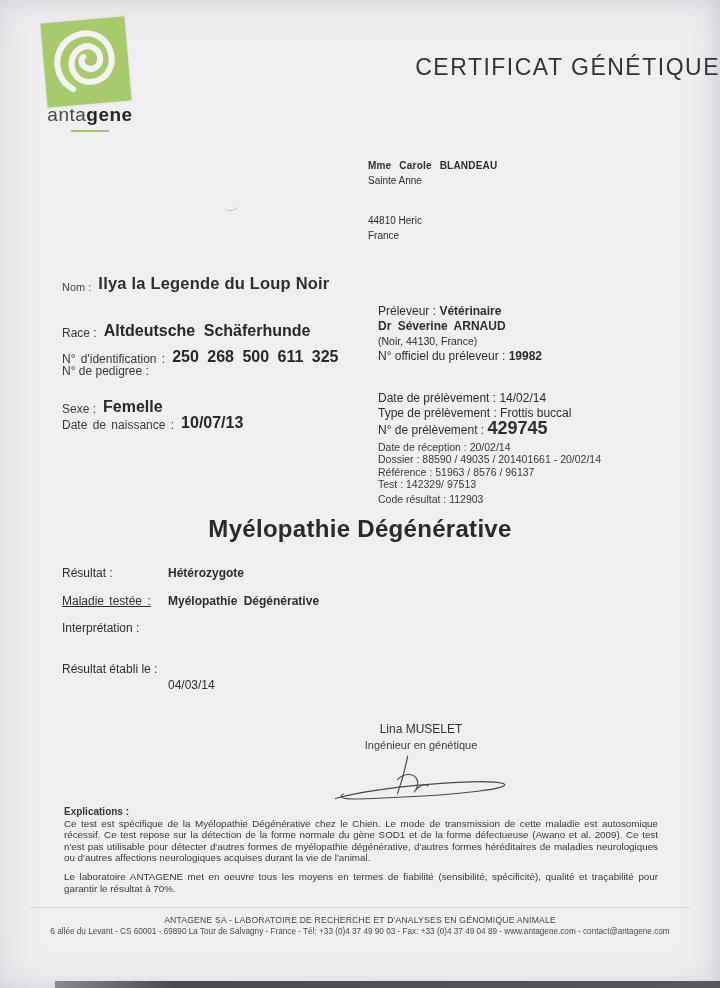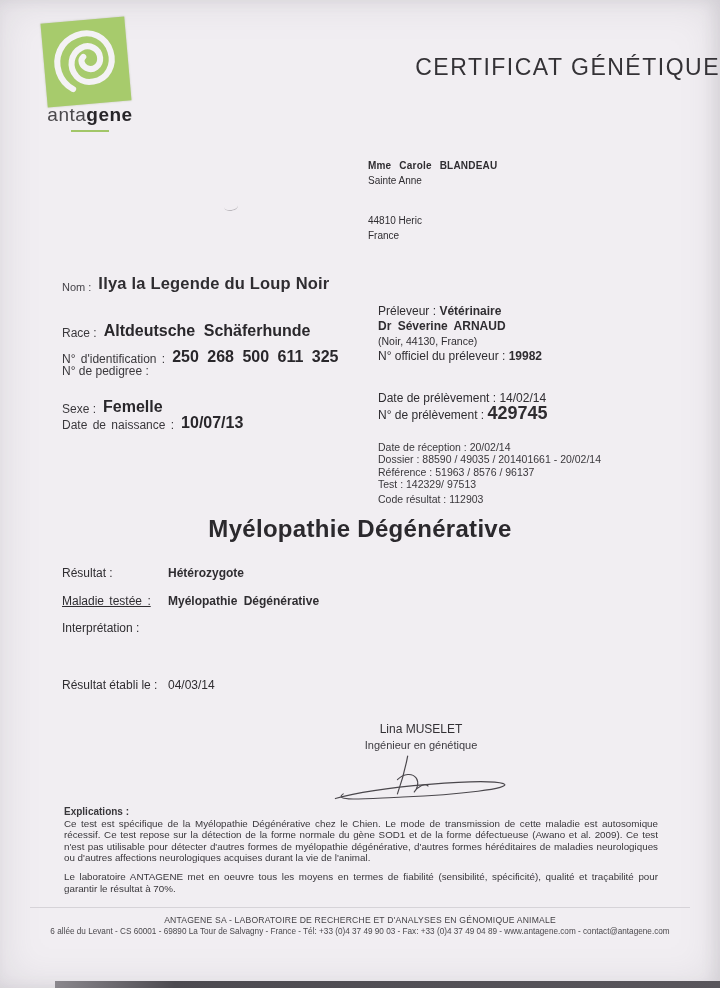--- a/index.html
+++ b/index.html
@@ -116,20 +116,21 @@
 
   <div class="abs stack" style="left:378px;top:304px;">
     <div><span>Préleveur :</span> <span class="b">Vétérinaire</span></div>
     <div class="b">Dr Séverine ARNAUD</div>
     <div class="tiny">(Noir, 44130, France)</div>
     <div><span>N° officiel du préleveur :</span> <span class="b">19982</span></div>
   </div>
 
   <div class="abs stack small" style="left:378px;top:391px;line-height:15px;">
     <div><span>Date de prélèvement :</span> <span>14/02/14</span></div>
+    <div><span>Type de prélèvement :</span> <span>Frottis buccal</span></div>
     <div><span>N° de prélèvement :</span> <span class="b" style="font-size:18px;">429745</span></div>
   </div>
 
   <div class="abs rec-block" style="left:378px;top:441px;">
     <div>Date de réception : 20/02/14</div>
     <div>Dossier : 88590 / 49035 / 201401661 - 20/02/14</div>
     <div>Référence : 51963 / 8576 / 96137</div>
     <div>Test : 142329/ 97513</div>
     <div style="margin-top:3px;">Code résultat : 112903</div>
   </div>
@@ -137,21 +138,21 @@
   <div class="abs heading">Myélopathie Dégénérative</div>
 
   <div class="abs rlabel" style="top:566px;">Résultat :</div>
   <div class="abs rvalue" style="top:566px;">Hétérozygote</div>
 
   <div class="abs rlabel ws2" style="top:594px;text-decoration:underline;">Maladie testée :</div>
   <div class="abs rvalue" style="top:594px;">Myélopathie Dégénérative</div>
 
   <div class="abs rlabel" style="top:621px;">Interprétation :</div>
 
-  <div class="abs rlabel" style="top:678px;">Résultat établi le :</div>
+  <div class="abs rlabel" style="top:662px;">Résultat établi le :</div>
   <div class="abs" style="left:168px;top:678px;font-size:12px;">04/03/14</div>
 
   <div class="abs sig-block">
     <div class="sig-name">Lina MUSELET</div>
     <div class="sig-title">Ingénieur en génétique</div>
     <svg width="190" height="55" viewBox="0 0 230 70" style="margin-top:2px;">
       <path d="M6,58 C60,42 198,32 220,39 C234,45 162,53 92,56 C42,58 2,62 16,52" fill="none" stroke="#4a474c" stroke-width="1.4" stroke-linecap="round"></path>
       <path d="M98,4 C95,20 90,38 85,52" fill="none" stroke="#4a474c" stroke-width="1.5" stroke-linecap="round"></path>
       <path d="M85,34 C93,26 104,25 109,32 C113,38 110,46 106,50 C112,42 120,38 124,42" fill="none" stroke="#4a474c" stroke-width="1.4" stroke-linecap="round"></path>
     </svg>

